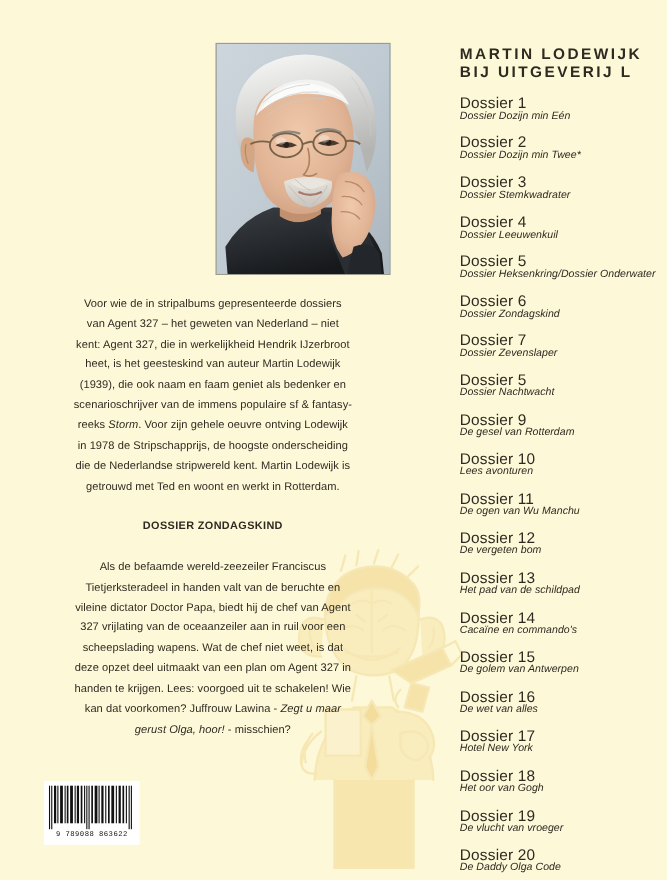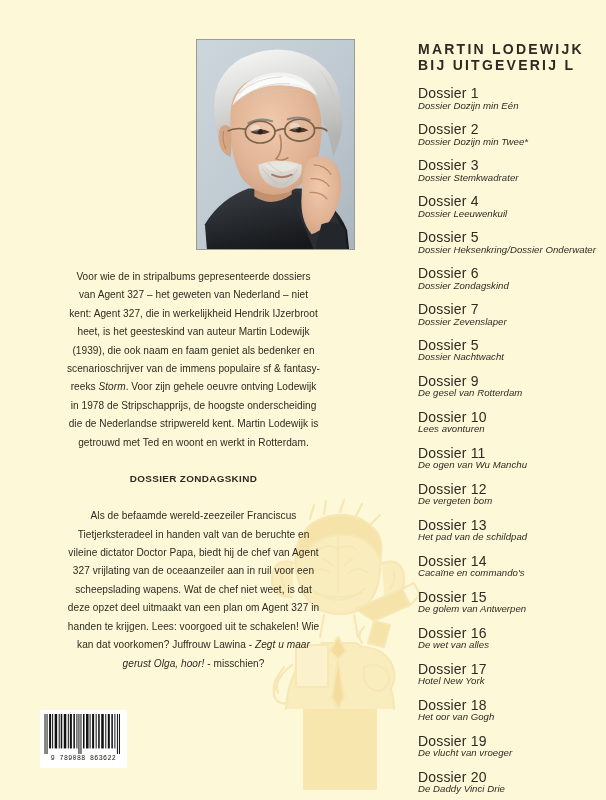--- a/index.html
+++ b/index.html
@@ -372,21 +372,21 @@
     <div class="dossier-item">
       <span class="dossier-num">Dossier 18</span>
       <span class="dossier-name">Het oor van Gogh</span>
     </div>
     <div class="dossier-item">
       <span class="dossier-num">Dossier 19</span>
       <span class="dossier-name">De vlucht van vroeger</span>
     </div>
     <div class="dossier-item">
       <span class="dossier-num">Dossier 20</span>
-      <span class="dossier-name">De Daddy Vinci Drie</span>
+      <span class="dossier-name">De Daddy Olga Code</span>
     </div>
 
   </div>
 
   <div class="barcode-box">
     <svg class="barcode-bars" viewBox="0 0 160 72" preserveAspectRatio="none">
       <rect x="0" y="0" width="160" height="72" fill="#ffffff"></rect>
       <g fill="#111111">
         <rect x="3" y="0" width="2" height="72"></rect>
         <rect x="7" y="0" width="2" height="72"></rect>

